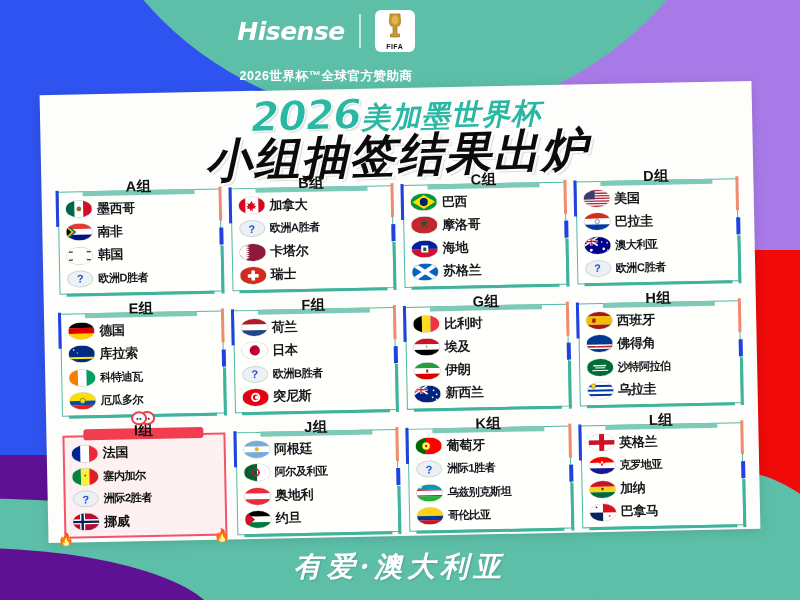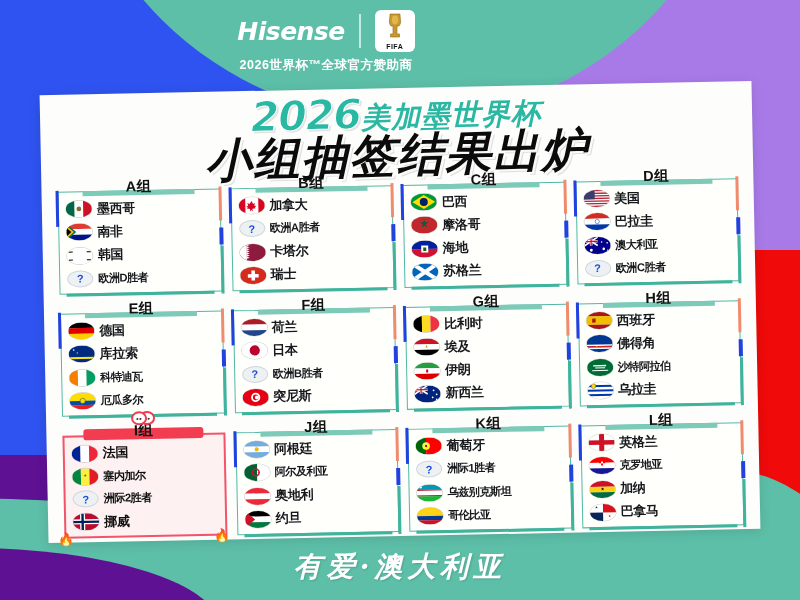--- a/index.html
+++ b/index.html
@@ -92,21 +92,21 @@
     position: absolute; top: 3px; left: 50%;
     transform: translateX(-50%);
     width: 16px; height: 26px;
   }
   .fifa-text {
     font-size: 7px; font-weight: bold; color: #111;
     letter-spacing: .4px; margin-bottom: 2px;
     position: relative; z-index: 3;
   }
   .sponsor-line {
-    margin-top: 5px;
+    margin-top: 16px;
     font-size: 12.5px;
     color: #ffffff;
     letter-spacing: .5px;
     font-weight: bold;
   }
 
   
   .card {
     position: absolute;
     left: 44px; top: 88px;

